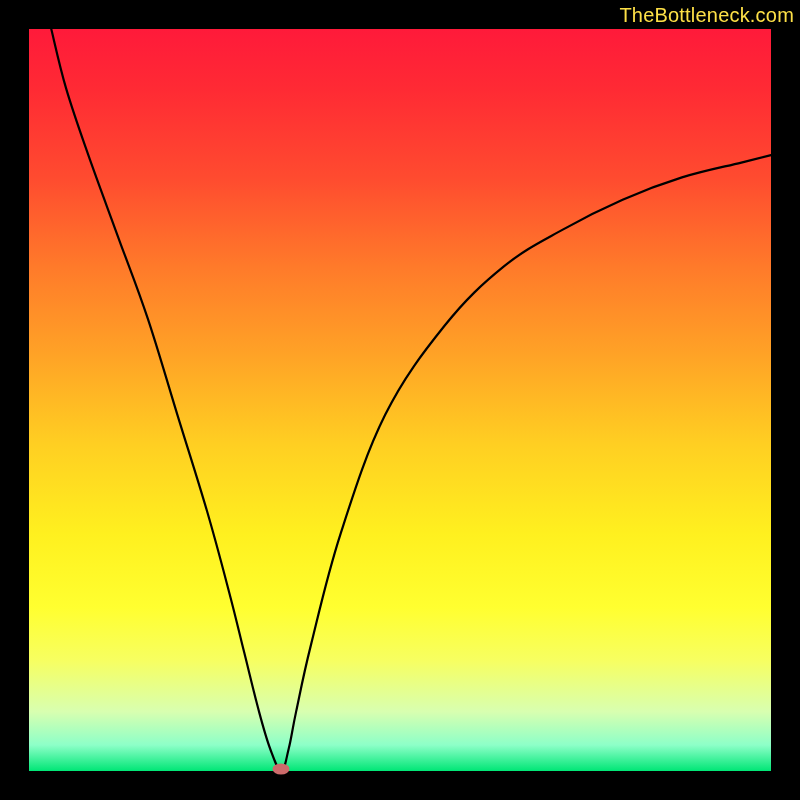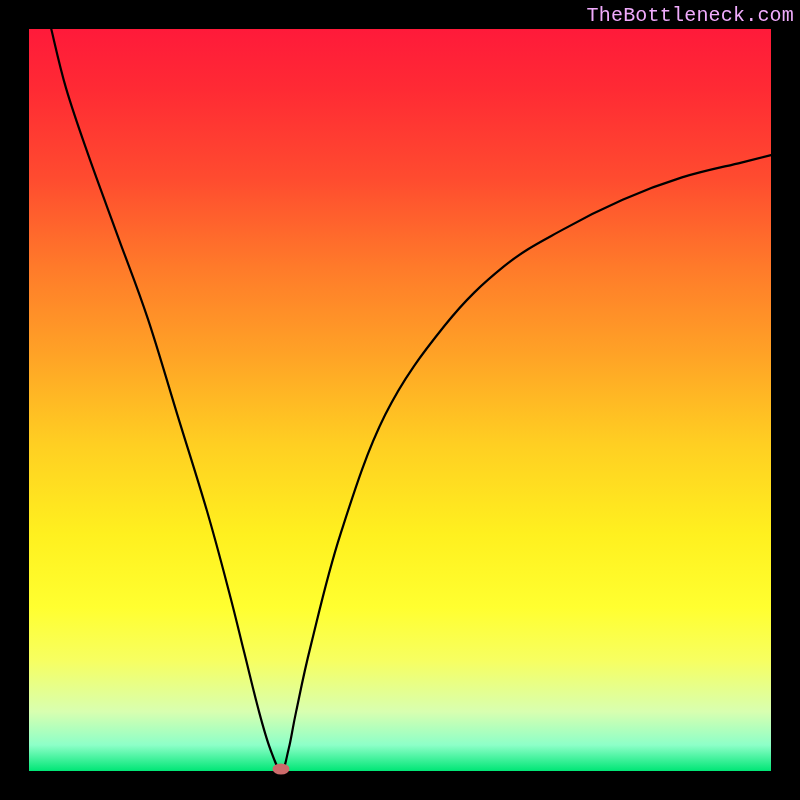--- a/index.html
+++ b/index.html
@@ -28,24 +28,24 @@
       #f7ff60 85%,
       #d8ffb0 92%,
       #8dffc8 96.5%,
       #00e676 100%
     );
   }
   .watermark {
     position: absolute;
     top: 4px;
     right: 6px;
-    font-family: Liberation Mono, monospace;
+    font-family: Liberation Sans, sans-serif;
     font-size: 20px;
     font-weight: 500;
-    color: #f0abfc;
+    color: #fde047;
     letter-spacing: 0.2px;
   }
   svg.curve {
     position: absolute;
     left: 0;
     top: 0;
     width: 742px;
     height: 742px;
     overflow: visible;
   }

